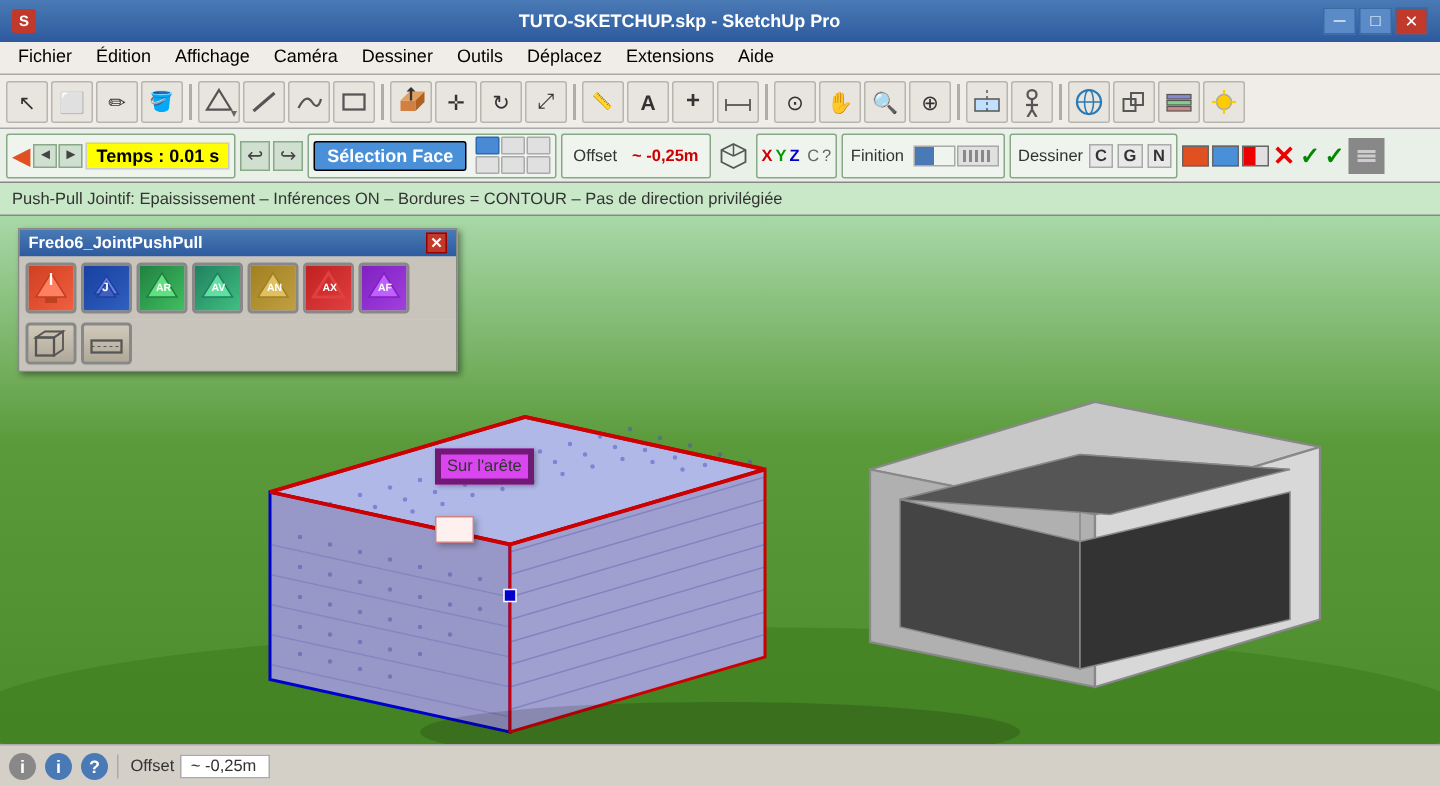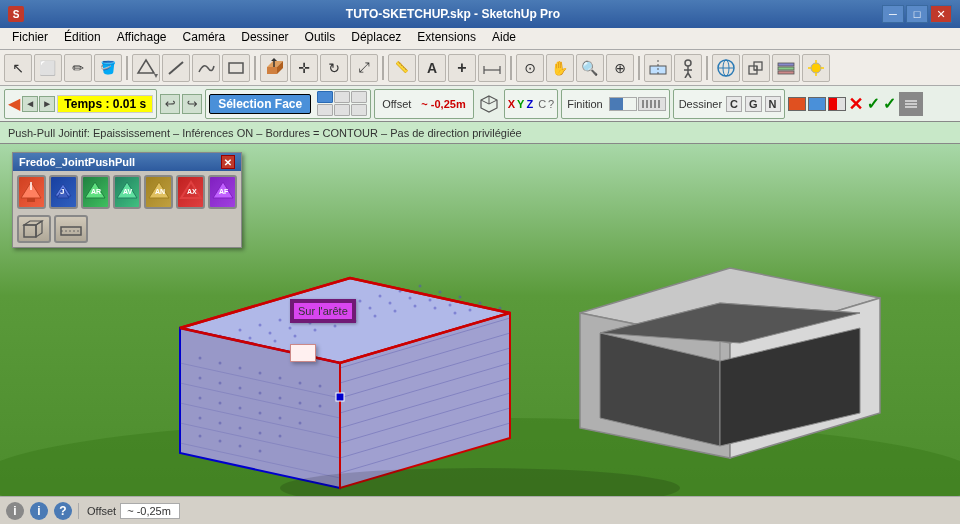--- a/index.html
+++ b/index.html
@@ -152,21 +152,21 @@
       background: linear-gradient(to bottom, #a8d8a8 0%, #5a9a3a 40%, #4a8a2a 100%);
     }
 
     
     #plugin-panel {
       position: absolute;
       top: 8px; left: 12px;
       background: #d4d0c8;
       border: 1px solid #888;
       box-shadow: 2px 2px 4px rgba(0,0,0,0.4);
-      width: 230px;
+      width: 293px;
     }
     #plugin-panel-title {
       background: linear-gradient(to bottom, #4a7ab5, #2d5a9e);
       color: white;
       font-size: 11px;
       font-weight: bold;
       padding: 2px 6px;
       display: flex;
       justify-content: space-between;
       align-items: center;

